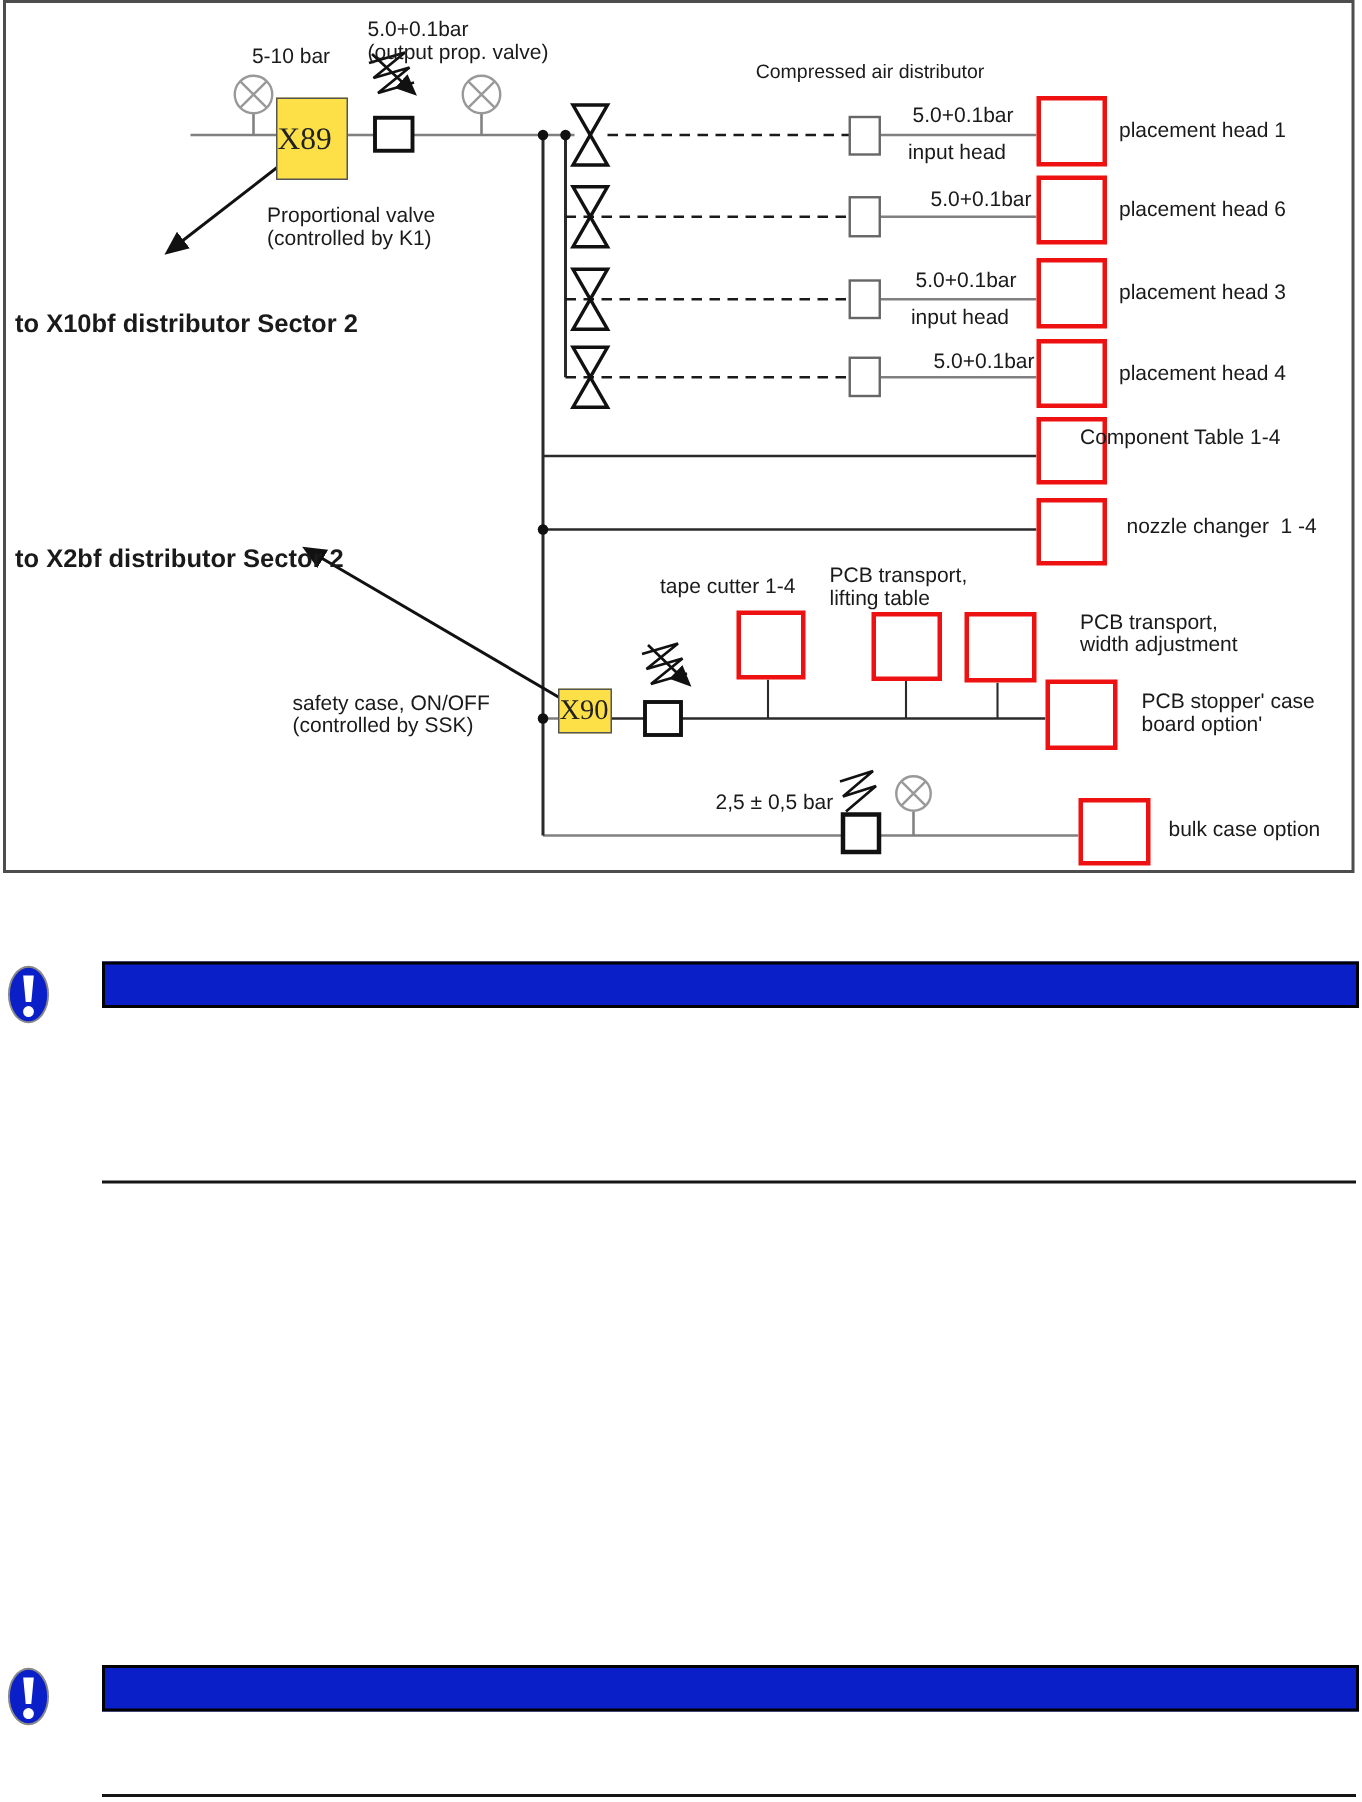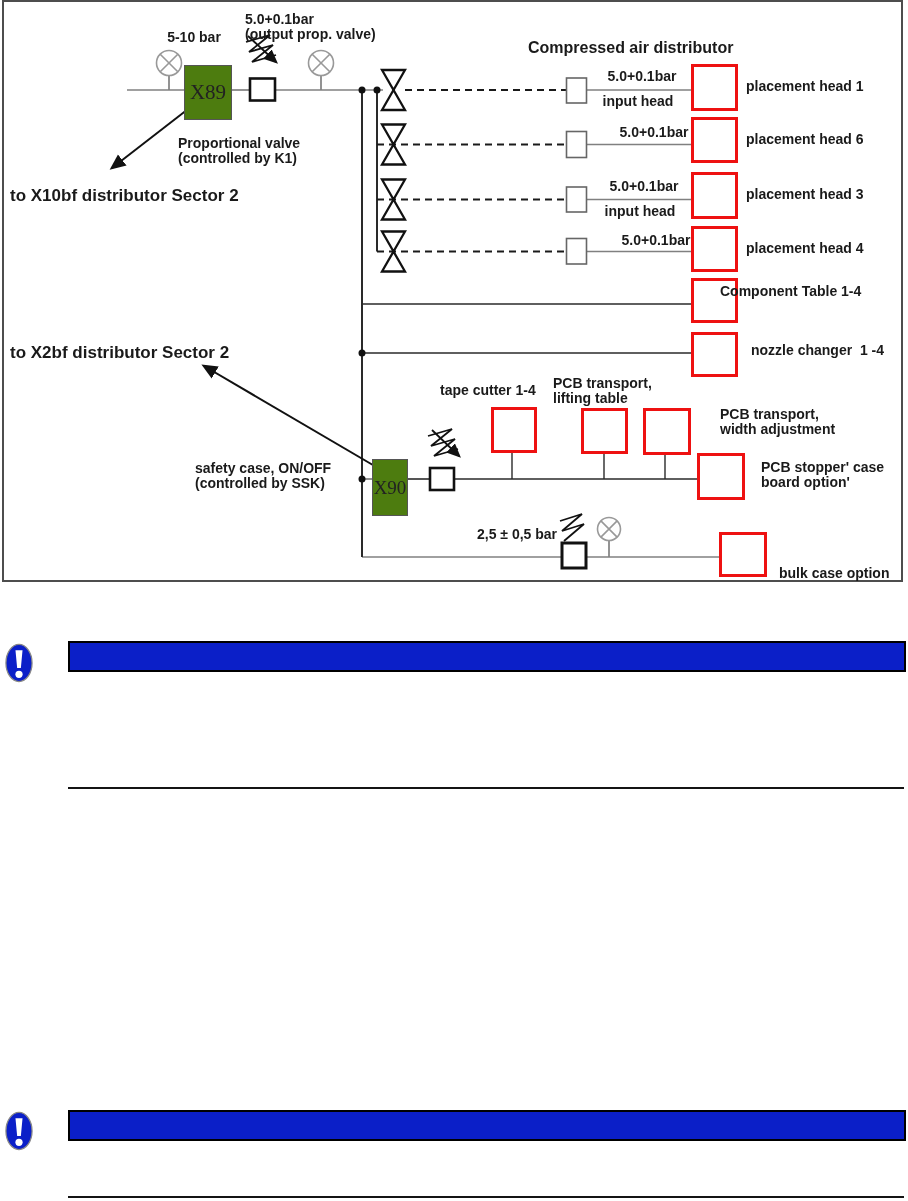--- a/index.html
+++ b/index.html
@@ -11,26 +11,26 @@
   html,body{margin:0;padding:0;background:#fff;}
   .page{
     position:relative;width:908px;height:1201px;background:#fff;overflow:hidden;
     font-family:"Liberation Sans","DejaVu Sans",sans-serif;color:var(--ink);
   }
   .frame{
     position:absolute;left:2px;top:0;width:901px;height:582px;
     border:2px solid #4d4d4d;box-sizing:border-box;background:#fff;
   }
   svg.art{position:absolute;left:0;top:0;}
-  .lbl{position:absolute;font-size:14px;line-height:15px;white-space:pre;font-weight:bold;}
+  .lbl{position:absolute;font-size:14px;line-height:15px;white-space:pre;}
   .lbl.center{text-align:center;}
-  .lbl.bold{font-weight:bold;font-size:17px;}
+  .lbl.bold{font-weight:bold;font-size:17px;margin-top:20px;}
   .tagbox{
-    position:absolute;background:#4d7c0f;border:1.5px solid #555;box-sizing:border-box;
-    display:flex;align-items:center;justify-content:center;
+    position:absolute;background:#fde047;border:1.5px solid #555;box-sizing:border-box;
+    display:flex;align-items:center;justify-content:flex-start;
     font-family:"Liberation Serif","DejaVu Serif",serif;color:#222;
   }
   .redbox{position:absolute;border:3px solid var(--red);box-sizing:border-box;background:#fff;}
   .notebar{
     position:absolute;left:68px;width:838px;height:31px;box-sizing:border-box;
     background:var(--blue);border:2px solid #000;
   }
   .noteicon{position:absolute;left:3px;width:32px;height:46px;}
   .rule{position:absolute;left:68px;width:836px;height:2px;background:#141414;}
 </style>
@@ -132,40 +132,40 @@
       <circle cx="362" cy="90" r="3.5"></circle>
       <circle cx="377" cy="90" r="3.5"></circle>
       <circle cx="362" cy="353" r="3.5"></circle>
       <circle cx="362" cy="479" r="3.5"></circle>
     </g>
   </svg>
 
   <div class="tagbox" style="left:184px;top:65px;width:48px;height:55px;font-size:21px">
     <span>X89</span>
   </div>
-  <div class="tagbox" style="left:372px;top:459px;width:36px;height:57px;font-size:19px">
+  <div class="tagbox" style="left:372px;top:459px;width:36px;height:30px;font-size:19px">
     <span>X90</span>
   </div>
 
   <div class="redbox" style="left:691px;top:64px;width:47px;height:47px"></div>
   <div class="redbox" style="left:691px;top:117px;width:47px;height:46px"></div>
   <div class="redbox" style="left:691px;top:172px;width:47px;height:47px"></div>
   <div class="redbox" style="left:691px;top:226px;width:47px;height:46px"></div>
   <div class="redbox" style="left:691px;top:278px;width:47px;height:45px"></div>
   <div class="redbox" style="left:691px;top:332px;width:47px;height:45px"></div>
   <div class="redbox" style="left:491px;top:407px;width:46px;height:46px"></div>
   <div class="redbox" style="left:581px;top:408px;width:47px;height:46px"></div>
   <div class="redbox" style="left:643px;top:408px;width:48px;height:47px"></div>
   <div class="redbox" style="left:697px;top:453px;width:48px;height:47px"></div>
   <div class="redbox" style="left:719px;top:532px;width:48px;height:45px"></div>
 
   <div class="lbl center" style="left:150px;top:30px;width:88px">5-10 bar</div>
   <div class="lbl" style="left:245px;top:12px">5.0+0.1bar</div>
   <div class="lbl" style="left:245px;top:27px">(output prop. valve)</div>
-  <div class="lbl center" style="left:528px;top:40px;width:160px;font-size:16px">Compressed air distributor</div>
+  <div class="lbl center" style="left:500px;top:40px;width:160px;font-size:13px">Compressed air distributor</div>
   <div class="lbl" style="left:178px;top:136px">Proportional valve</div>
   <div class="lbl" style="left:178px;top:151px">(controlled by K1)</div>
   <div class="lbl bold" style="left:10px;top:188px">to X10bf distributor Sector 2</div>
 
   <div class="lbl center" style="left:600px;top:69px;width:84px">5.0+0.1bar</div>
   <div class="lbl center" style="left:600px;top:94px;width:76px">input head</div>
   <div class="lbl center" style="left:612px;top:125px;width:84px">5.0+0.1bar</div>
   <div class="lbl center" style="left:602px;top:179px;width:84px">5.0+0.1bar</div>
   <div class="lbl center" style="left:602px;top:204px;width:76px">input head</div>
   <div class="lbl center" style="left:614px;top:233px;width:84px">5.0+0.1bar</div>
@@ -182,21 +182,21 @@
   <div class="lbl" style="left:195px;top:476px">(controlled by SSK)</div>
 
   <div class="lbl" style="left:440px;top:383px">tape cutter 1-4</div>
   <div class="lbl" style="left:553px;top:376px">PCB transport,</div>
   <div class="lbl" style="left:553px;top:391px">lifting table</div>
   <div class="lbl" style="left:720px;top:407px">PCB transport,</div>
   <div class="lbl" style="left:720px;top:422px">width adjustment</div>
   <div class="lbl" style="left:761px;top:460px">PCB stopper' case</div>
   <div class="lbl" style="left:761px;top:475px">board option'</div>
   <div class="lbl" style="left:477px;top:527px">2,5 ± 0,5 bar</div>
-  <div class="lbl" style="left:779px;top:566px">bulk case option</div>
+  <div class="lbl" style="left:779px;top:545px">bulk case option</div>
 
   <svg class="noteicon" style="top:640px" viewBox="0 0 38 50">
     <ellipse cx="19" cy="25" rx="15.5" ry="22" fill="#0b1fc8" stroke="#888" stroke-width="1.5"></ellipse>
     <polygon points="14.8,10 23.2,10 21.2,31 16.8,31" fill="#fff"></polygon>
     <circle cx="19" cy="38.5" r="4.3" fill="#fff"></circle>
   </svg>
   <div class="notebar" style="top:641px"></div>
 
   <div class="rule" style="top:787px"></div>
 

